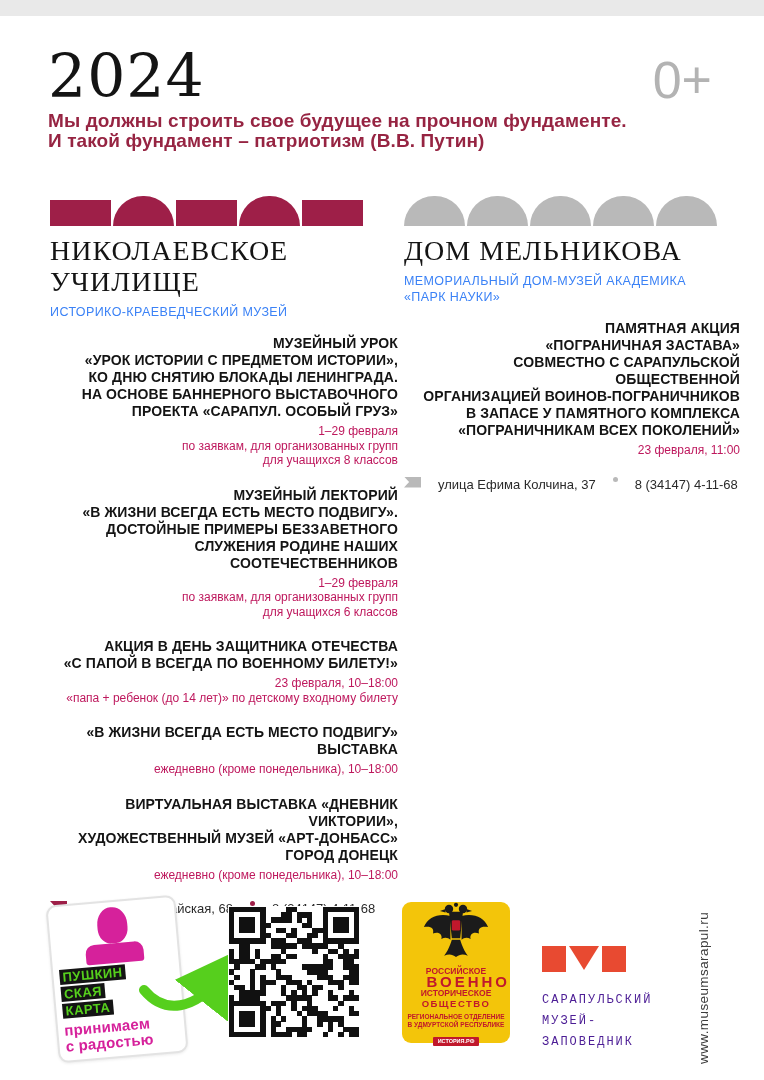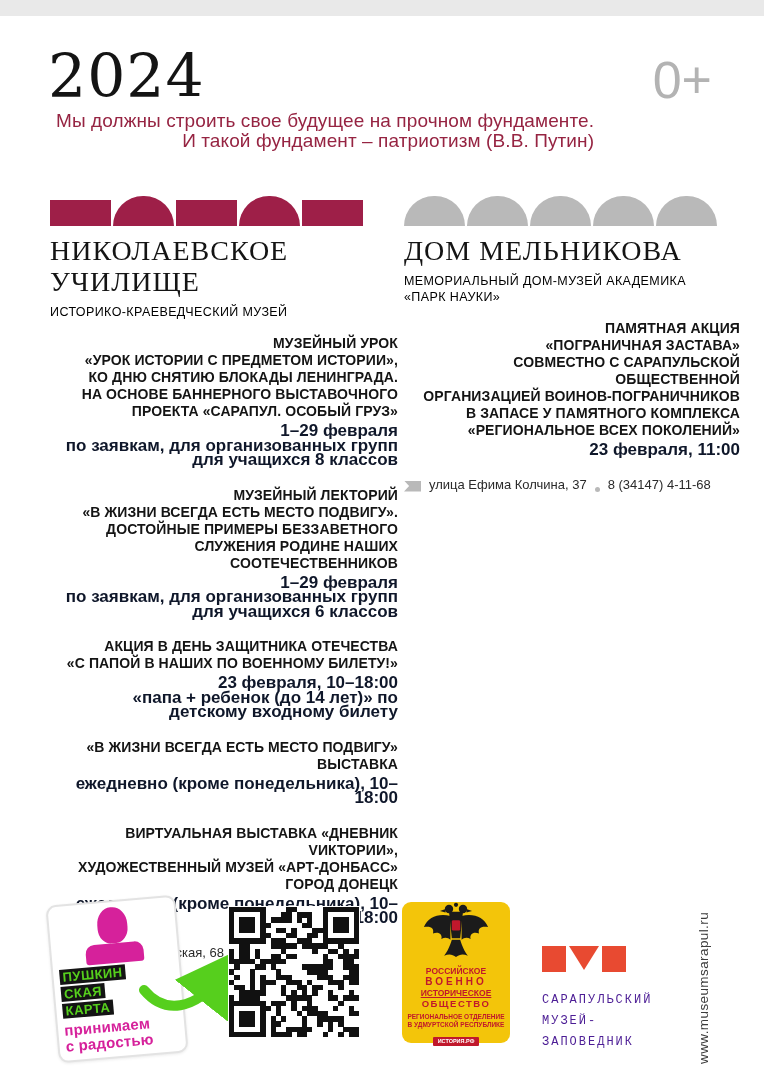--- a/index.html
+++ b/index.html
@@ -6,44 +6,44 @@
   .poster{
     position:relative;width:764px;height:1080px;background:#ffffff;
     font-family:"Liberation Sans",sans-serif;color:#1a1a1a;overflow:hidden;
     margin:16px auto;
   }
   
   .year{position:absolute;left:48px;top:30px;font-family:"DejaVu Serif",serif;
     font-size:60px;line-height:1;font-weight:400;color:#141414;letter-spacing:1px;}
   .age{position:absolute;right:52px;top:38px;font-size:52px;line-height:1;
     font-weight:400;color:#b3b3b3;}
-  .quote{position:absolute;left:56px;top:95px;font-size:19px;line-height:19.5px;
-    font-weight:400;color:var(--quote_red,#962442);letter-spacing:0.1px;text-align:right;}
+  .quote{position:absolute;left:48px;top:95px;font-size:19px;line-height:19.5px;
+    font-weight:700;color:var(--quote_red,#962442);letter-spacing:0.1px;}
   
   .bar{position:absolute;top:180px;height:30px;display:flex;gap:2px;align-items:flex-end;}
   .bar-left{left:50px;width:312px;}
   .bar-right{left:404px;width:312px;}
   .seg{flex:0 0 61px;}
   .seg.rect{height:26px;background:var(--crimson,#9e1f48);}
   .seg.dome{height:30px;border-radius:62px 62px 0 0;background:var(--crimson,#9e1f48);}
   .seg.dome.gray{background:var(--gray,#b9b9b9);}
   
   .col{position:absolute;top:219px;}
   .col-left{left:50px;width:348px;}
   .col-right{left:404px;width:336px;}
   .museum-title{font-family:"Liberation Serif",serif;font-size:28px;line-height:31px;
     font-weight:500;letter-spacing:1px;color:#141414;}
   .museum-title > div{white-space:nowrap;}
   .museum-subtitle{margin-top:7px;font-size:12.5px;line-height:16px;font-weight:500;
-    letter-spacing:0.4px;color:#000000;}
+    letter-spacing:0.4px;color:#3b82f6;}
   .events{margin-top:15px;}
   .event{margin-bottom:19px;text-align:right;}
   .ev-title{font-size:14px;line-height:17px;font-weight:700;letter-spacing:0.1px;color:#141414;}
-  .ev-details{margin-top:4px;font-size:17px;line-height:14.5px;font-weight:700;color:#0f172a;}
-  .addr{display:flex;align-items:flex-end;gap:8px;margin-top:8px;font-size:13px;color:#2a2a2a;}
+  .ev-details{margin-top:4px;font-size:12px;line-height:14.5px;font-weight:400;color:#be185d;}
+  .addr{display:flex;align-items:flex-start;gap:17px;margin-top:8px;font-size:13px;color:#2a2a2a;}
   .flag{width:17px;height:11px;background:var(--crimson,#9e1f48);
     clip-path:polygon(0 0,100% 0,100% 100%,0 100%,30% 50%);}
   .flag.gray{background:var(--gray,#b9b9b9);}
   .dot{width:5px;height:5px;border-radius:50%;background:var(--crimson,#9e1f48);display:inline-block;}
   .dot.gray{background:var(--gray,#b9b9b9);}
   
   .sticker{position:absolute;left:52px;top:884px;width:114px;background:#fff;
     border:2px solid #e3e3e3;border-radius:10px;padding:5px 6px 7px;
     transform:rotate(-5deg);box-shadow:0 1px 3px rgba(0,0,0,.08);}
   .bust{position:relative;width:58px;height:56px;margin:0 auto 2px;}
@@ -58,22 +58,22 @@
   .accept{margin-top:2px;font-weight:700;font-size:15px;line-height:15.5px;
     color:var(--pushkin_pink,#d6219b);letter-spacing:0.2px;}
   .arrow-wrap{position:absolute;left:138px;top:938px;width:96px;height:72px;}
   .qr{position:absolute;left:228px;top:890px;width:132px;height:132px;background:#fff;}
   .qr svg{display:block;margin:1px;}
   .rvio{position:absolute;left:402px;top:886px;width:108px;height:141px;
     background:var(--rvio_yellow,#f3c50a);border-radius:9px;text-align:center;
     padding-top:0;box-sizing:border-box;}
   .rvio .org{color:var(--rvio_red,#c0182c);font-weight:700;}
   .rvio .org > div:nth-child(1){font-size:8.5px;line-height:10px;}
-  .rvio .org > div:nth-child(2){font-size:10px;line-height:12px;letter-spacing:3px;}
-  .rvio .org > div:nth-child(3){font-size:8.5px;line-height:10px;text-decoration:underline;}
+  .rvio .org > div:nth-child(2){font-size:15px;line-height:12px;letter-spacing:3px;text-align:right;}
+  .rvio .org > div:nth-child(3){font-size:8.5px;line-height:10px;}
   .rvio .org > div:nth-child(4){font-size:9.5px;line-height:11px;letter-spacing:1.5px;}
   .rvio .branch{margin-top:4px;color:var(--rvio_red,#c0182c);font-weight:700;
     font-size:6.5px;line-height:8px;}
   .rvio .badge{display:inline-block;margin-top:4px;background:var(--rvio_red,#c0182c);
     color:#fff;font-size:5.5px;line-height:9px;padding:0 5px;border-radius:1px;font-weight:700;}
   .sarapul{position:absolute;left:542px;top:930px;width:180px;}
   .sarapul .name{margin-top:10px;font-family:Liberation Mono, monospace;font-size:12px;
     line-height:21px;letter-spacing:2px;color:#4c1d95;}
   .website{position:absolute;left:696px;top:858px;height:190px;
     writing-mode:vertical-rl;transform:rotate(180deg);font-size:13.5px;
@@ -139,21 +139,21 @@
           </div>
         <div class="ev-details">
             <div>1–29 февраля</div>
             <div>по заявкам, для организованных групп</div>
             <div>для учащихся 6 классов</div>
           </div>
       </div>
       <div class="event">
         <div class="ev-title">
             <div>АКЦИЯ В ДЕНЬ ЗАЩИТНИКА ОТЕЧЕСТВА</div>
-            <div>«С ПАПОЙ В НАШИХ ПО ВОЕННОМУ БИЛЕТУ!»</div>
+            <div>«С ПАПОЙ В ВСЕГДА ПО ВОЕННОМУ БИЛЕТУ!»</div>
           </div>
         <div class="ev-details">
             <div>23 февраля, 10–18:00</div>
             <div>«папа + ребенок (до 14 лет)» по детскому входному билету</div>
           </div>
       </div>
       <div class="event">
         <div class="ev-title">
             <div>«В ЖИЗНИ ВСЕГДА ЕСТЬ МЕСТО ПОДВИГУ»</div>
             <div>ВЫСТАВКА</div>
@@ -190,21 +190,21 @@
         <div>«ПАРК НАУКИ»</div>
       </div>
     <div class="events">
       <div class="event">
         <div class="ev-title">
             <div>ПАМЯТНАЯ АКЦИЯ</div>
             <div>«ПОГРАНИЧНАЯ ЗАСТАВА»</div>
             <div>СОВМЕСТНО С САРАПУЛЬСКОЙ ОБЩЕСТВЕННОЙ</div>
             <div>ОРГАНИЗАЦИЕЙ ВОИНОВ-ПОГРАНИЧНИКОВ</div>
             <div>В ЗАПАСЕ У ПАМЯТНОГО КОМПЛЕКСА</div>
-            <div>«РЕГИОНАЛЬНОЕ ВСЕХ ПОКОЛЕНИЙ»</div>
+            <div>«ПОГРАНИЧНИКАМ ВСЕХ ПОКОЛЕНИЙ»</div>
           </div>
         <div class="ev-details">
             <div>23 февраля, 11:00</div>
           </div>
       </div>
     </div>
     <div class="addr">
       <span class="flag gray"></span>
       <span>улица Ефима Колчина, 37</span>
       <span class="dot gray"></span>

